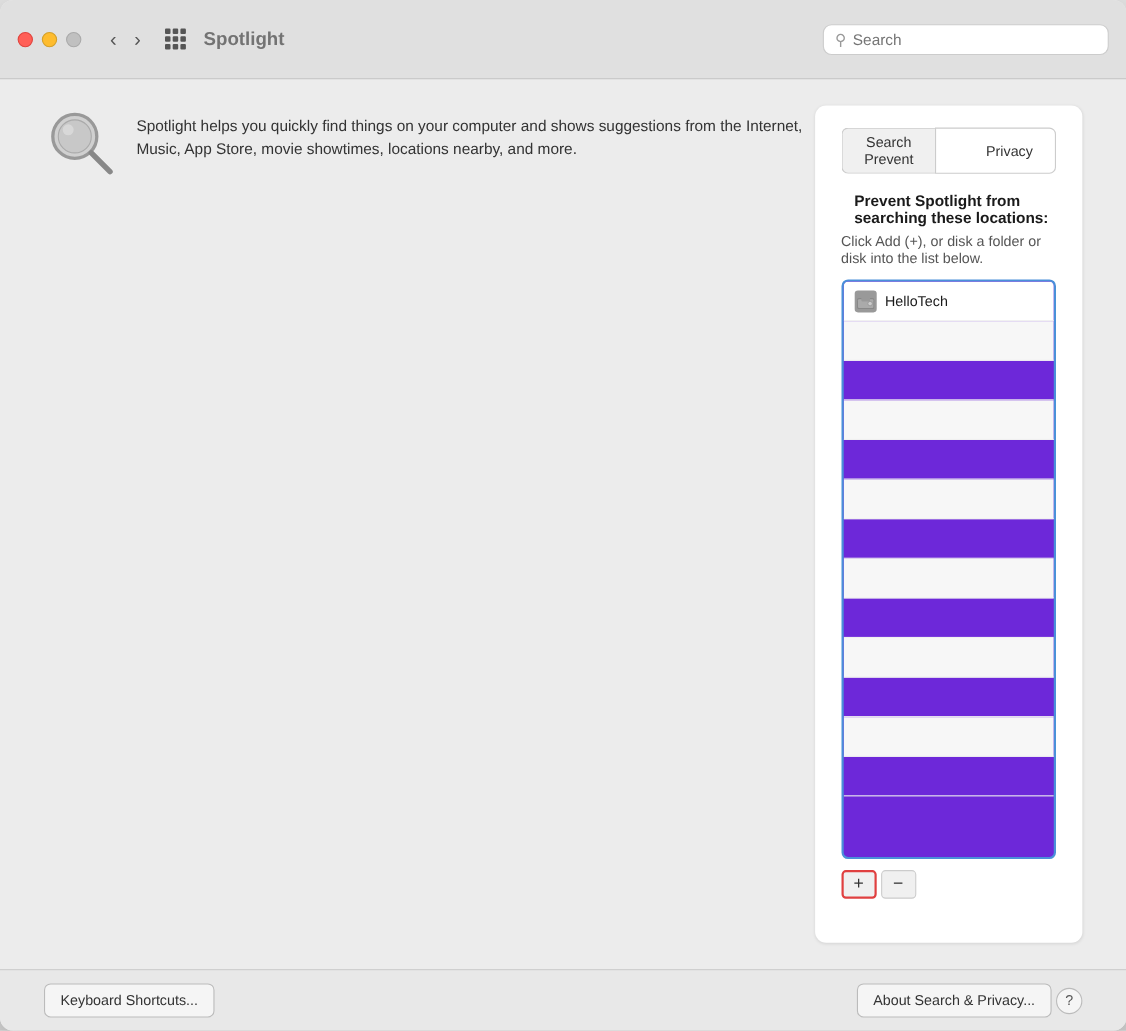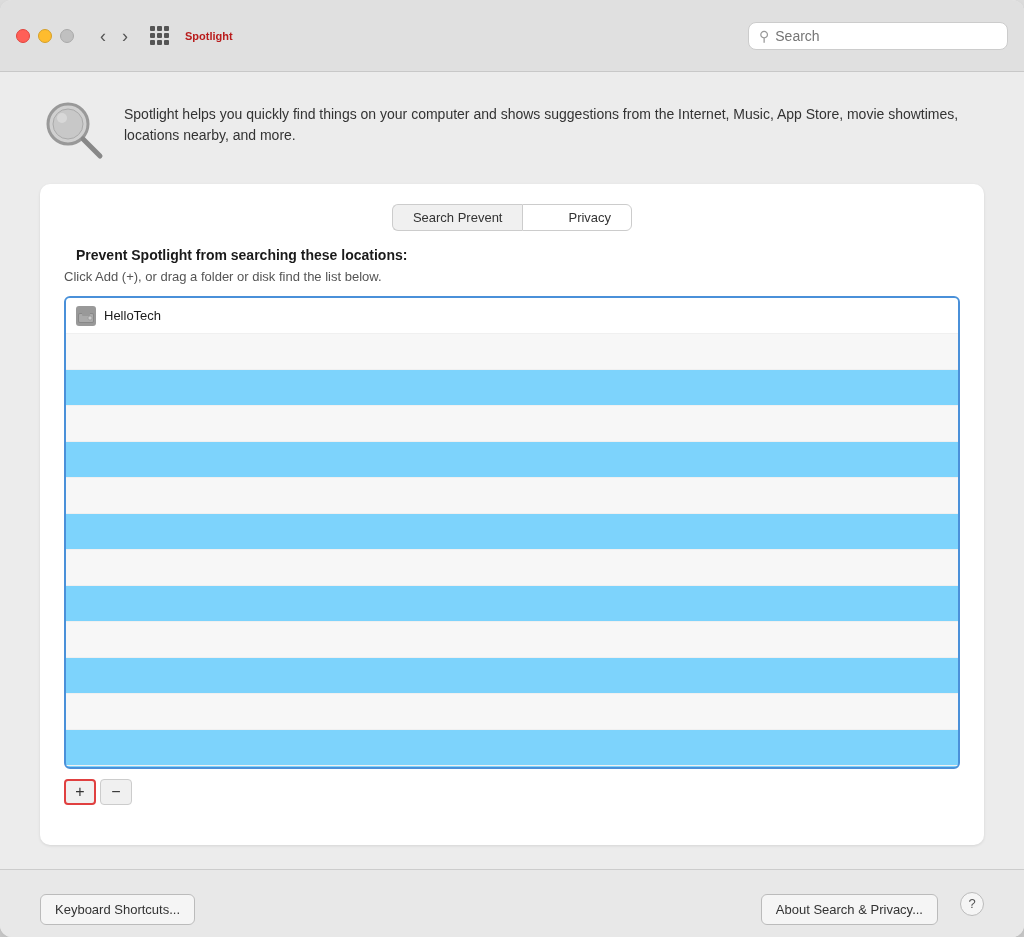--- a/index.html
+++ b/index.html
@@ -82,23 +82,23 @@
     }
 
     .grid-icon span {
       width: 5px;
       height: 5px;
       background: #555;
       border-radius: 1px;
     }
 
     .titlebar-title {
-      font-size: 11px;
+      font-size: 17px;
       font-weight: 600;
-      color: #b91c1c;
+      color: #737373;
       flex: 1;
     }
 
     .search-box {
       display: flex;
       align-items: center;
       background: white;
       border: 1px solid #ccc;
       border-radius: 8px;
       padding: 5px 10px;
@@ -118,22 +118,22 @@
       font-size: 14px;
       color: #999;
       width: 100%;
     }
 
     
     .content {
       flex: 1;
       padding: 24px 40px;
       display: flex;
-      flex-direction: column;
-      gap: 20px;
+      flex-direction: row;
+      gap: 0;
       overflow: hidden;
       justify-content: flex-end;
     }
 
     
     .header-section {
       display: flex;
       align-items: flex-start;
       gap: 16px;
     }
@@ -202,21 +202,21 @@
       color: #555;
       margin-bottom: 12px;
     }
 
     
     .list-container {
       flex: 1;
       border: 2px solid #4a90d9;
       border-radius: 6px;
       overflow-y: auto;
-      background: #7dd3fc;
+      background: #6d28d9;
       margin-bottom: 10px;
     }
 
     .list-item {
       display: flex;
       align-items: center;
       padding: 6px 10px;
       height: 36px;
       border-bottom: 1px solid #f0f0f0;
       font-size: 13px;
@@ -296,27 +296,26 @@
     }
 
     .footer-btn {
       padding: 7px 14px;
       font-size: 13px;
       background: #f5f5f5;
       border: 1px solid #bbb;
       border-radius: 6px;
       cursor: pointer;
       color: #333;
-      margin-top: 12px;
     }
 
     .footer-right {
       display: flex;
       align-items: center;
-      gap: 22px;
+      gap: 4px;
     }
 
     .help-btn {
       width: 24px;
       height: 24px;
       border-radius: 50%;
       border: 1px solid #bbb;
       background: #f5f5f5;
       font-size: 13px;
       cursor: pointer;
@@ -389,21 +388,21 @@
     </div>
 
     <div class="panel">
 
       <div class="tabs">
         <button class="tab-btn">Search Prevent</button>
         <button class="tab-btn active">Privacy</button>
       </div>
 
       <div class="section-title">Prevent Spotlight from searching these locations:</div>
-      <div class="section-subtitle">Click Add (+), or drag a folder or disk find the list below.</div>
+      <div class="section-subtitle">Click Add (+), or disk a folder or disk into the list below.</div>
 
       <div class="list-container">
         <div class="list-item">
           <div class="list-item-icon">
             <svg width="16" height="14" viewBox="0 0 16 14" fill="none" xmlns="http://www.w3.org/2000/svg">
               <rect x="0" y="4" width="16" height="10" rx="2" fill="#888"></rect>
               <rect x="1" y="5" width="14" height="8" rx="1" fill="#aaa"></rect>
               <rect x="4" y="2" width="8" height="5" rx="1" fill="#999"></rect>
               <circle cx="12" cy="9" r="2" fill="#ccc" stroke="#888" stroke-width="0.5"></circle>
             </svg>

